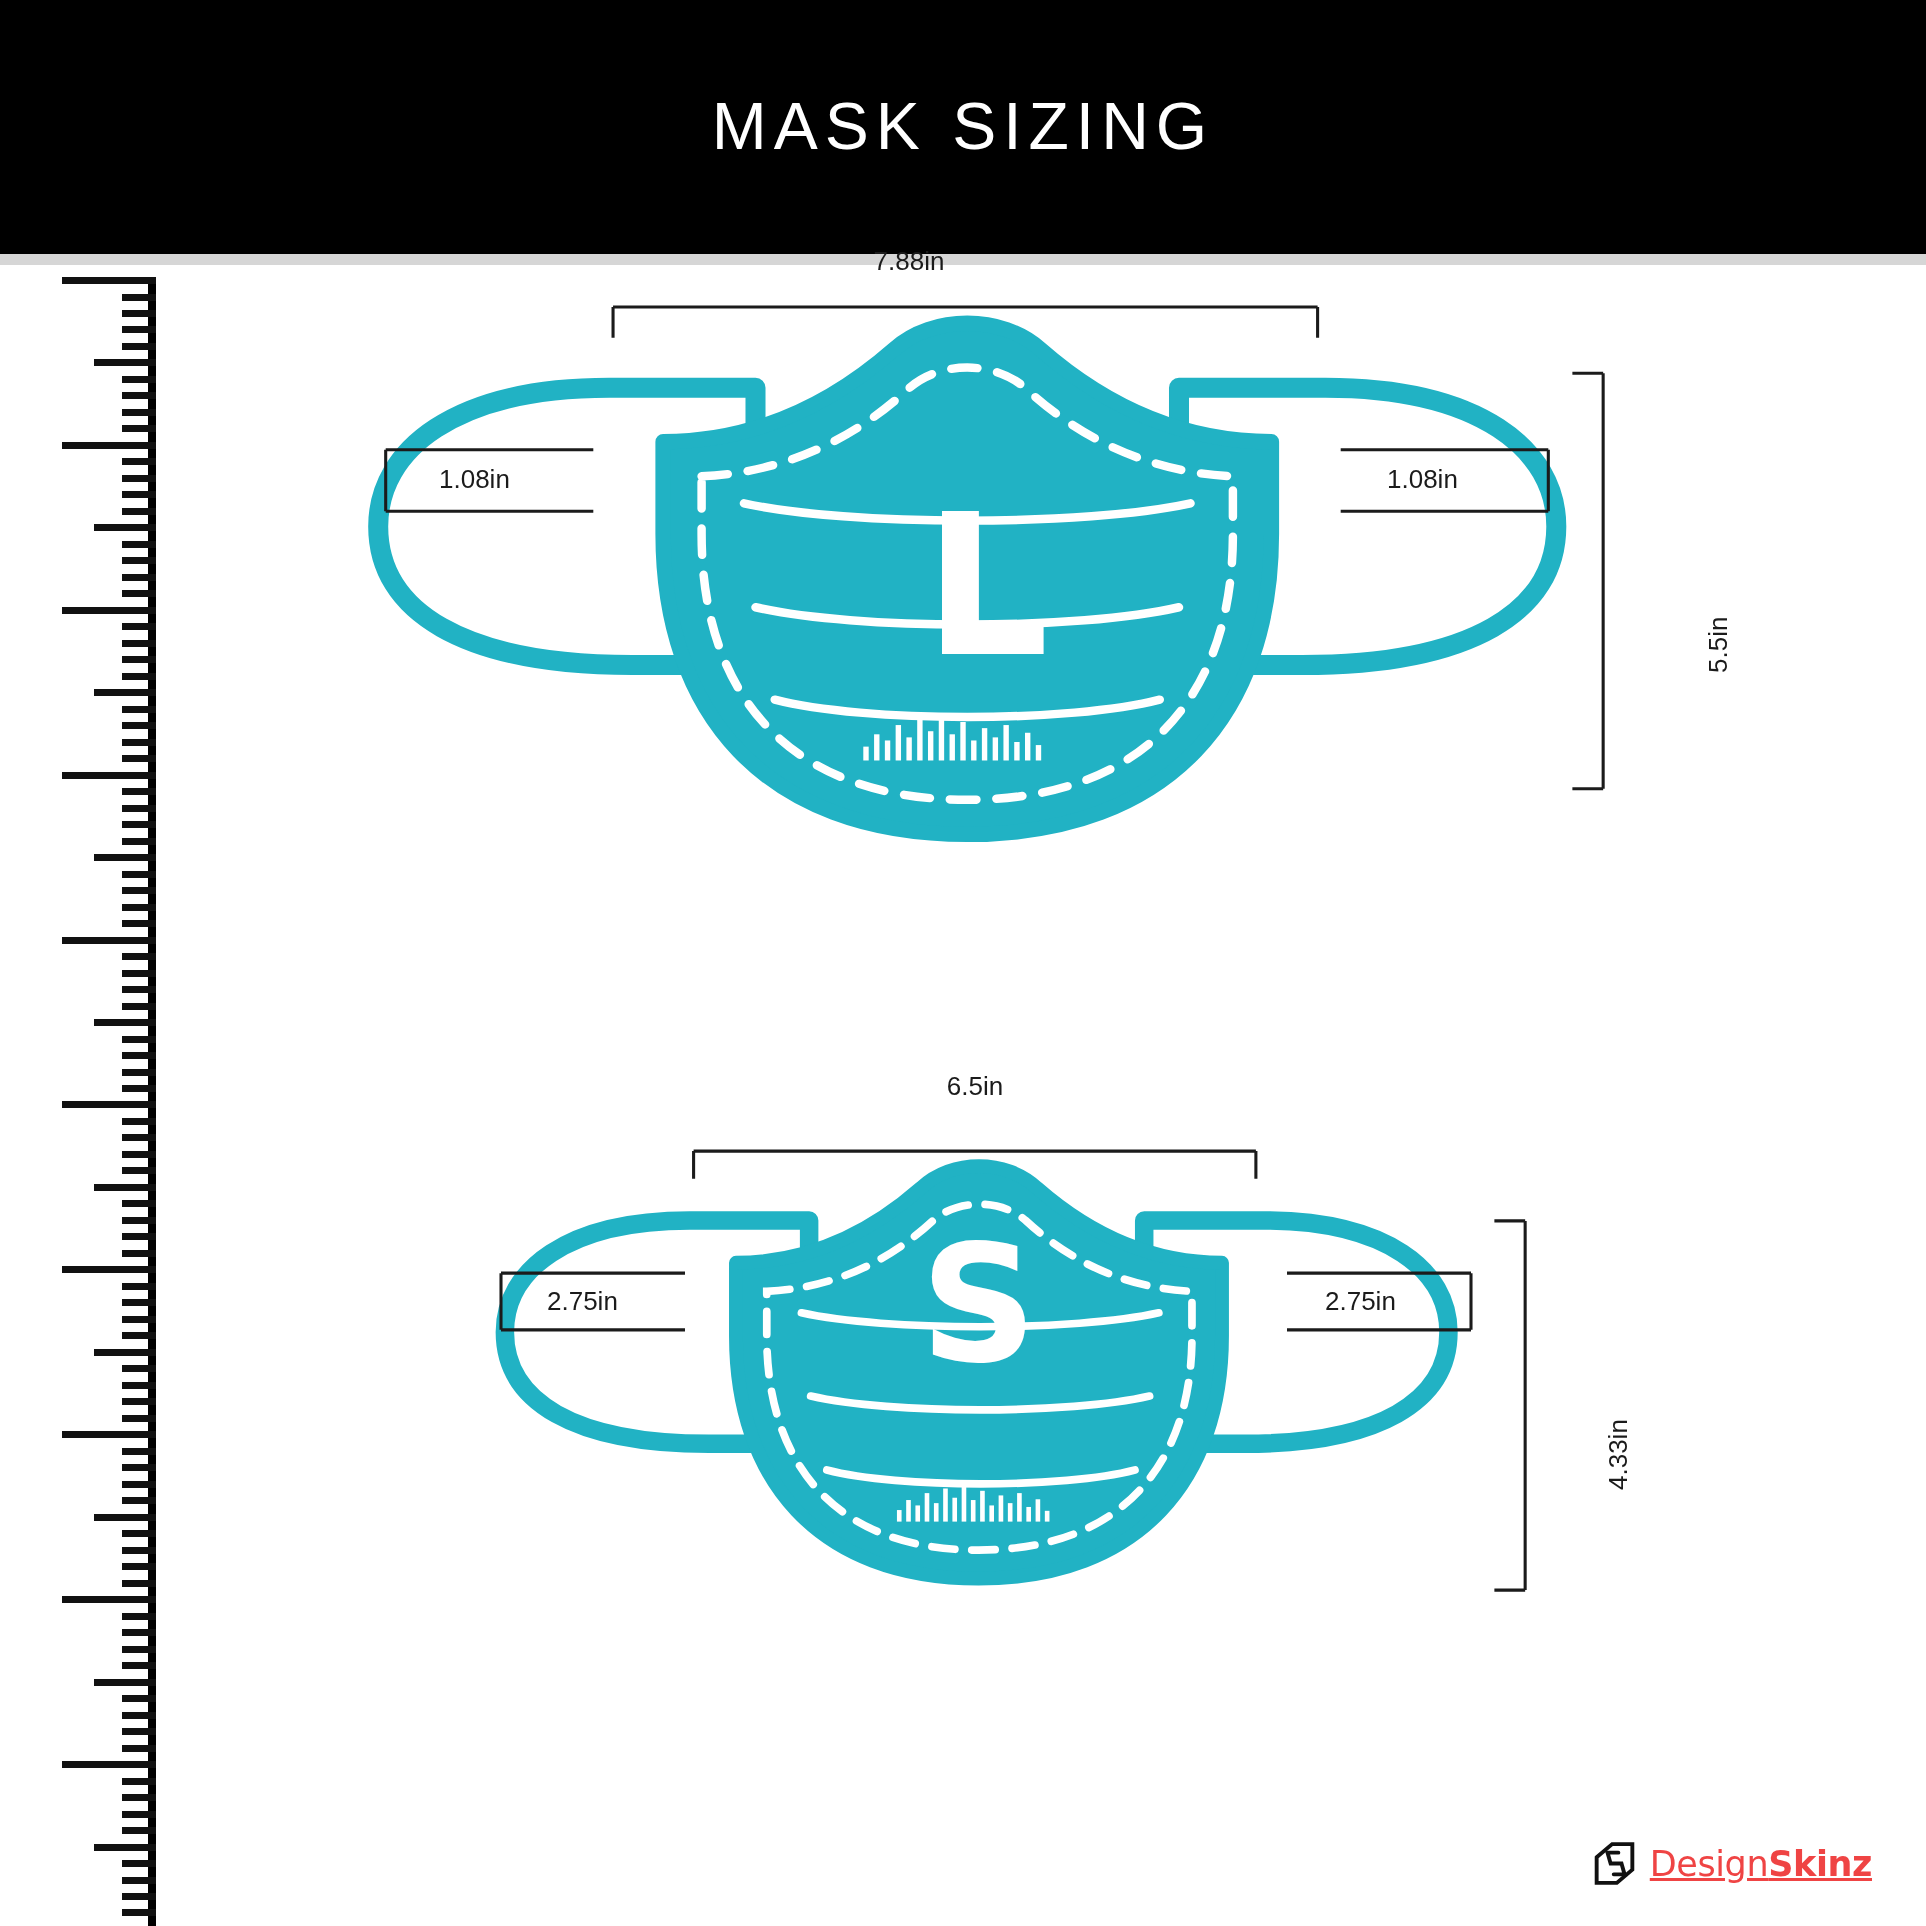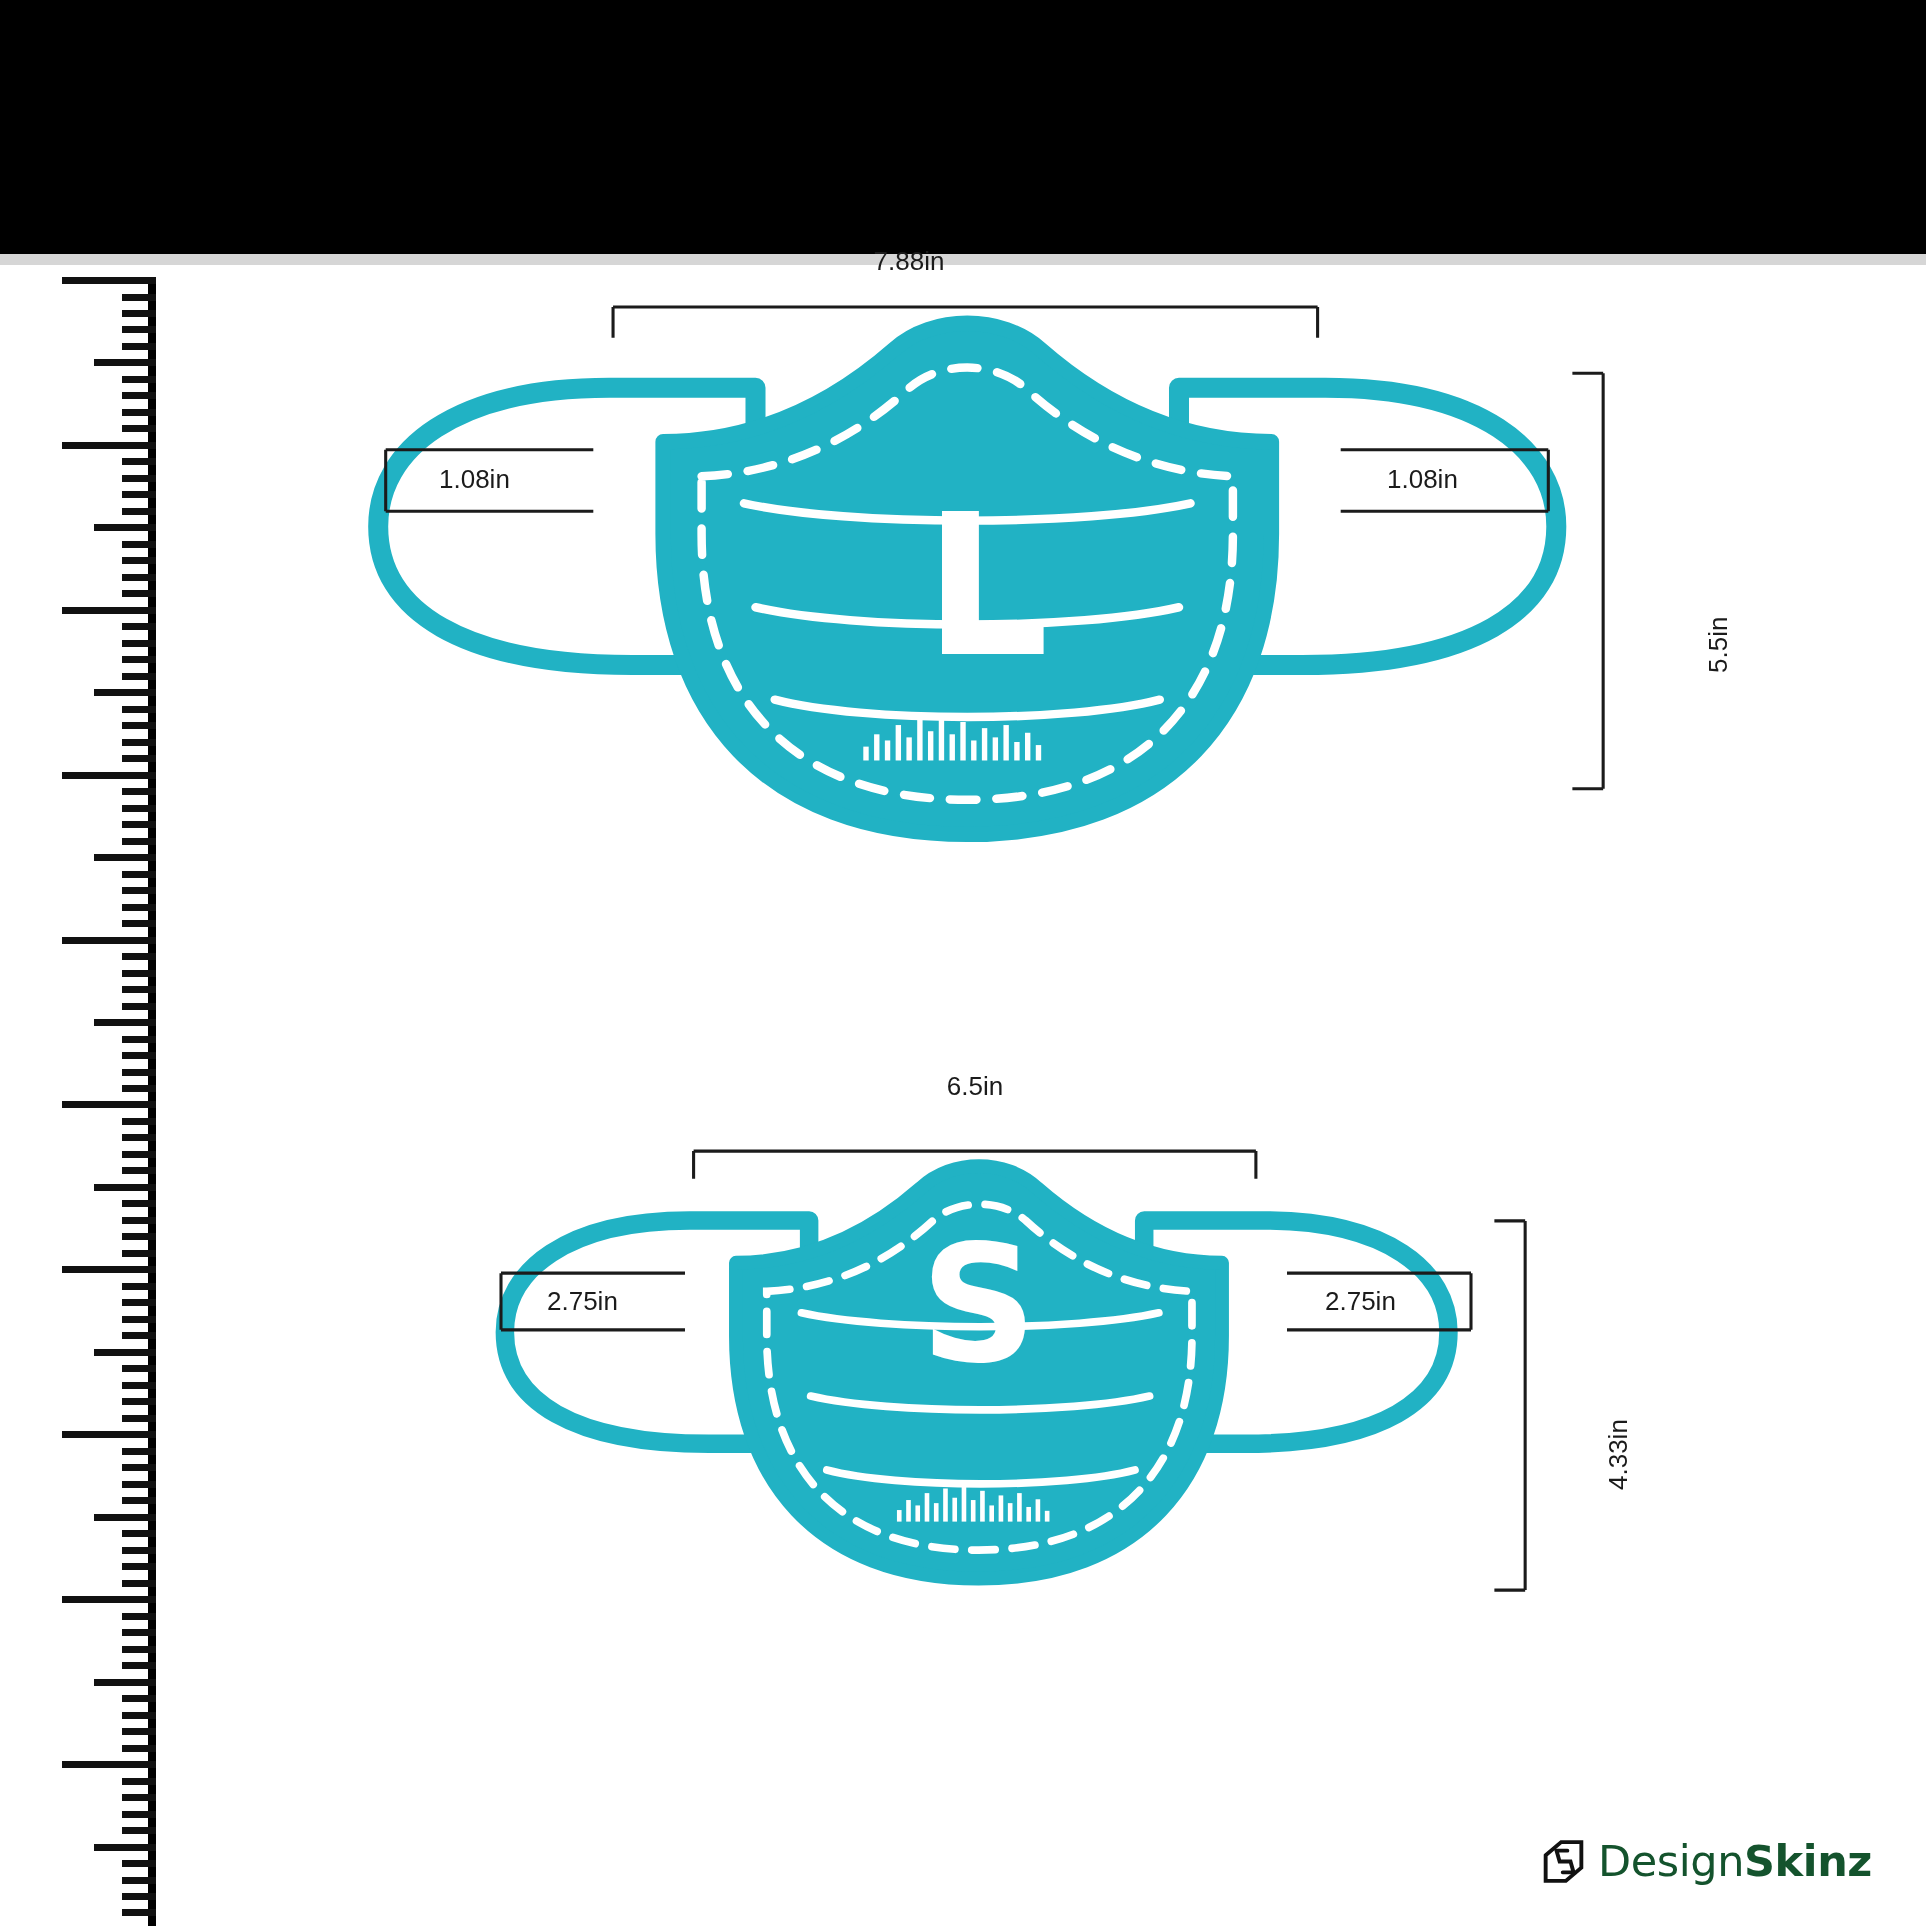--- a/index.html
+++ b/index.html
@@ -102,31 +102,33 @@
 
   .footer-logo {
     position: absolute;
     right: 54px;
     bottom: 40px;
     display: flex;
     align-items: center;
     gap: 12.3px;
   }
   .logo-text {
-    font-size: 43px;
-    color: #14532d;
+    font-size: 35px;
+    color: #ef4444;
     font-family: "DejaVu Sans", sans-serif;
     letter-spacing: -0.4px;
+    text-decoration: underline;
   }
   .logo-text b { font-weight: bold; }
 </style>
 </head>
 <body>
 
 <div class="header">
+  <div class="header-line1">MASK SIZING</div>
 </div>
 <div class="header-rule"></div>
 
 <div class="ruler">
   <div class="ruler-spine"></div>
   <div id="ruler-ticks">
       <div class="tick large" style="top:0px"></div>
       <div class="tick small" style="top:16.5px"></div>
       <div class="tick small" style="top:33px"></div>
       <div class="tick small" style="top:49px"></div>

